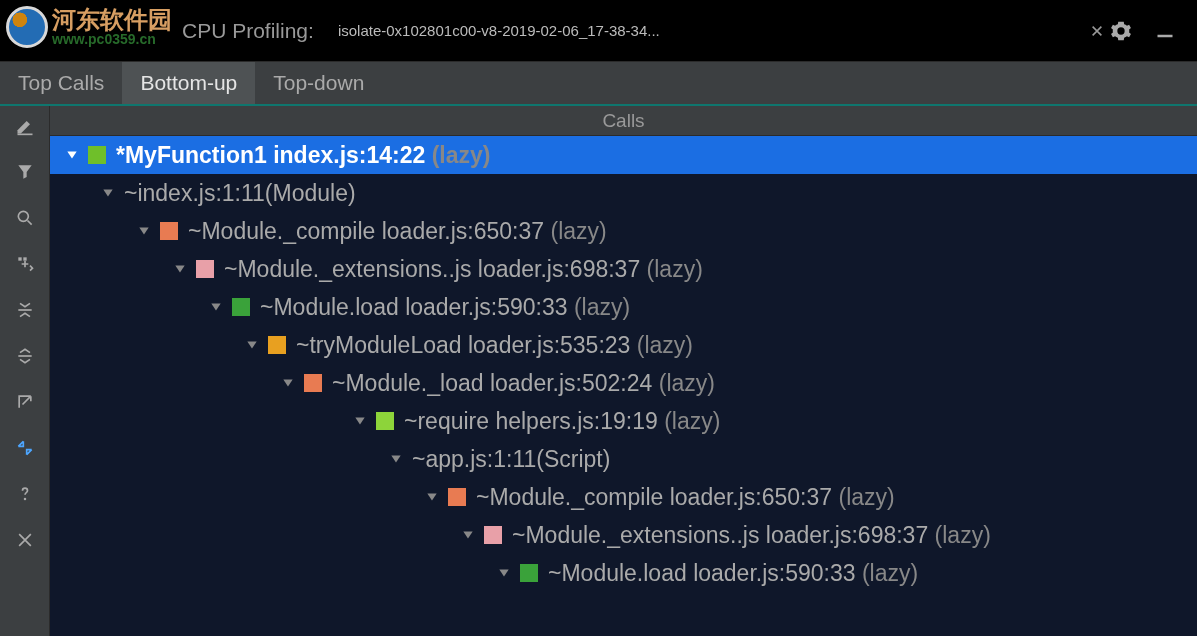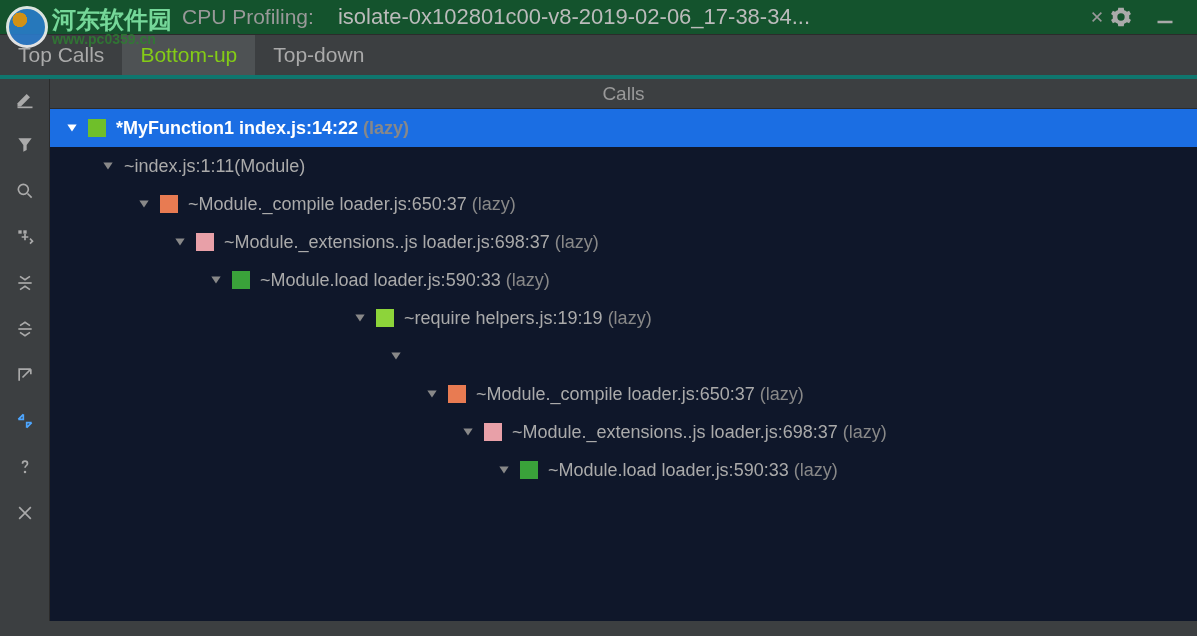--- a/index.html
+++ b/index.html
@@ -9,23 +9,23 @@
   background: #3c3f41;
   font-family: -apple-system, BlinkMacSystemFont, "Segoe UI", sans-serif;
   font-size: 20px;
   color: #bbbbbb;
   overflow: hidden;
   position: relative;
 }
 .header {
   display: flex;
   align-items: center;
-  height: 35px;
+  height: 62px;
   padding: 0 12px;
-  background: #14532d;
+  background: #000000;
   border-bottom: 1px solid #2b2b2b;
 }
 .watermark {
   position: absolute;
   left: 6px;
   top: 6px;
   display: flex;
   align-items: center;
   z-index: 10;
 }
@@ -36,64 +36,64 @@
   background: radial-gradient(circle at 30% 30%, #f39c12 20%, transparent 21%), #2a7fd4;
   border: 3px solid #fff;
   opacity: 0.85;
 }
 .wm-text {
   margin-left: 4px;
   display: flex;
   flex-direction: column;
   line-height: 1;
 }
-.wm-cn { font-size: 24px; font-weight: bold; color: #86efac; opacity: 0.85; }
+.wm-cn { font-size: 24px; font-weight: bold; color: #fdba74; opacity: 0.85; }
 .wm-url { font-size: 14px; color: #2e7d32; opacity: 0.85; font-weight: bold; }
 .header-title {
   margin-left: 170px;
   color: #999;
   font-size: 21px;
 }
 .filename {
   color: #bbb;
   margin-left: 24px;
   flex: 1;
-  font-size: 22px;
+  font-size: 15px;
 }
 .header-icons {
   display: flex;
   gap: 20px;
   align-items: center;
   padding-right: 8px;
 }
 .icon-btn {
   width: 24px;
   height: 24px;
   display: flex;
   align-items: center;
   justify-content: center;
   cursor: pointer;
 }
 .tabs {
   display: flex;
   height: 44px;
   background: #3c3f41;
-  border-bottom: 4px solid #0f766e;
+  border-bottom: 2px solid #0f766e;
 }
 .tab {
   padding: 8px 18px;
   color: #aaa;
   font-size: 21px;
   cursor: pointer;
   display: flex;
   align-items: center;
 }
 .tab.active {
   background: #4e5254;
-  color: #84cc16;
+  color: #e5e5e5;
 }
 .main {
   display: flex;
   height: calc(636px - 50px - 44px);
 }
 .sidebar {
   width: 50px;
   background: #3c3f41;
   border-right: 1px solid #2b2b2b;
   display: flex;
@@ -144,21 +144,21 @@
 }
 .arrow svg path { fill: #888; }
 .sq {
   width: 18px;
   height: 18px;
   display: inline-block;
   margin-right: 10px;
 }
 .label {
   color: #aaa;
-  font-size: 18px;
+  font-size: 23px;
 }
 .lazy { color: #888; }
 .indent { display: inline-block; }
 </style>
 </head>
 <body>
 
 <div class="watermark">
   <div class="wm-circle"></div>
   <div class="wm-text">
@@ -303,36 +303,57 @@
           <span class="indent" style="width: 156px;"></span>
           <span class="arrow">
             <svg viewBox="0 0 12 12" width="14" height="14">
               <path d="M2 3 L10 3 L6 9 Z"></path>
             </svg>
           </span>
           <span class="sq" style="background: rgb(58, 162, 58);"></span>
           <span class="label">~Module.load loader.js:590:33<span class="lazy"> (lazy)</span></span>
         </div>
         <div class="tree-row">
+          <span class="indent" style="width: 192px;"></span>
+          <span class="arrow">
+            <svg viewBox="0 0 12 12" width="14" height="14">
+              <path d="M2 3 L10 3 L6 9 Z"></path>
+            </svg>
+          </span>
+          <span class="sq" style="background: rgb(232, 160, 32);"></span>
+          <span class="label">~tryModuleLoad loader.js:535:23<span class="lazy"> (lazy)</span></span>
+        </div>
+        <div class="tree-row">
+          <span class="indent" style="width: 228px;"></span>
+          <span class="arrow">
+            <svg viewBox="0 0 12 12" width="14" height="14">
+              <path d="M2 3 L10 3 L6 9 Z"></path>
+            </svg>
+          </span>
+          <span class="sq" style="background: rgb(232, 123, 82);"></span>
+          <span class="label">~Module._load loader.js:502:24<span class="lazy"> (lazy)</span></span>
+        </div>
+        <div class="tree-row">
           <span class="indent" style="width: 300px;"></span>
           <span class="arrow">
             <svg viewBox="0 0 12 12" width="14" height="14">
               <path d="M2 3 L10 3 L6 9 Z"></path>
             </svg>
           </span>
           <span class="sq" style="background: rgb(141, 212, 58);"></span>
           <span class="label">~require helpers.js:19:19<span class="lazy"> (lazy)</span></span>
         </div>
         <div class="tree-row">
           <span class="indent" style="width: 336px;"></span>
           <span class="arrow">
             <svg viewBox="0 0 12 12" width="14" height="14">
               <path d="M2 3 L10 3 L6 9 Z"></path>
             </svg>
           </span>
+          <span class="label">~app.js:1:11(Script)</span>
         </div>
         <div class="tree-row">
           <span class="indent" style="width: 372px;"></span>
           <span class="arrow">
             <svg viewBox="0 0 12 12" width="14" height="14">
               <path d="M2 3 L10 3 L6 9 Z"></path>
             </svg>
           </span>
           <span class="sq" style="background: rgb(232, 123, 82);"></span>
           <span class="label">~Module._compile loader.js:650:37<span class="lazy"> (lazy)</span></span>

